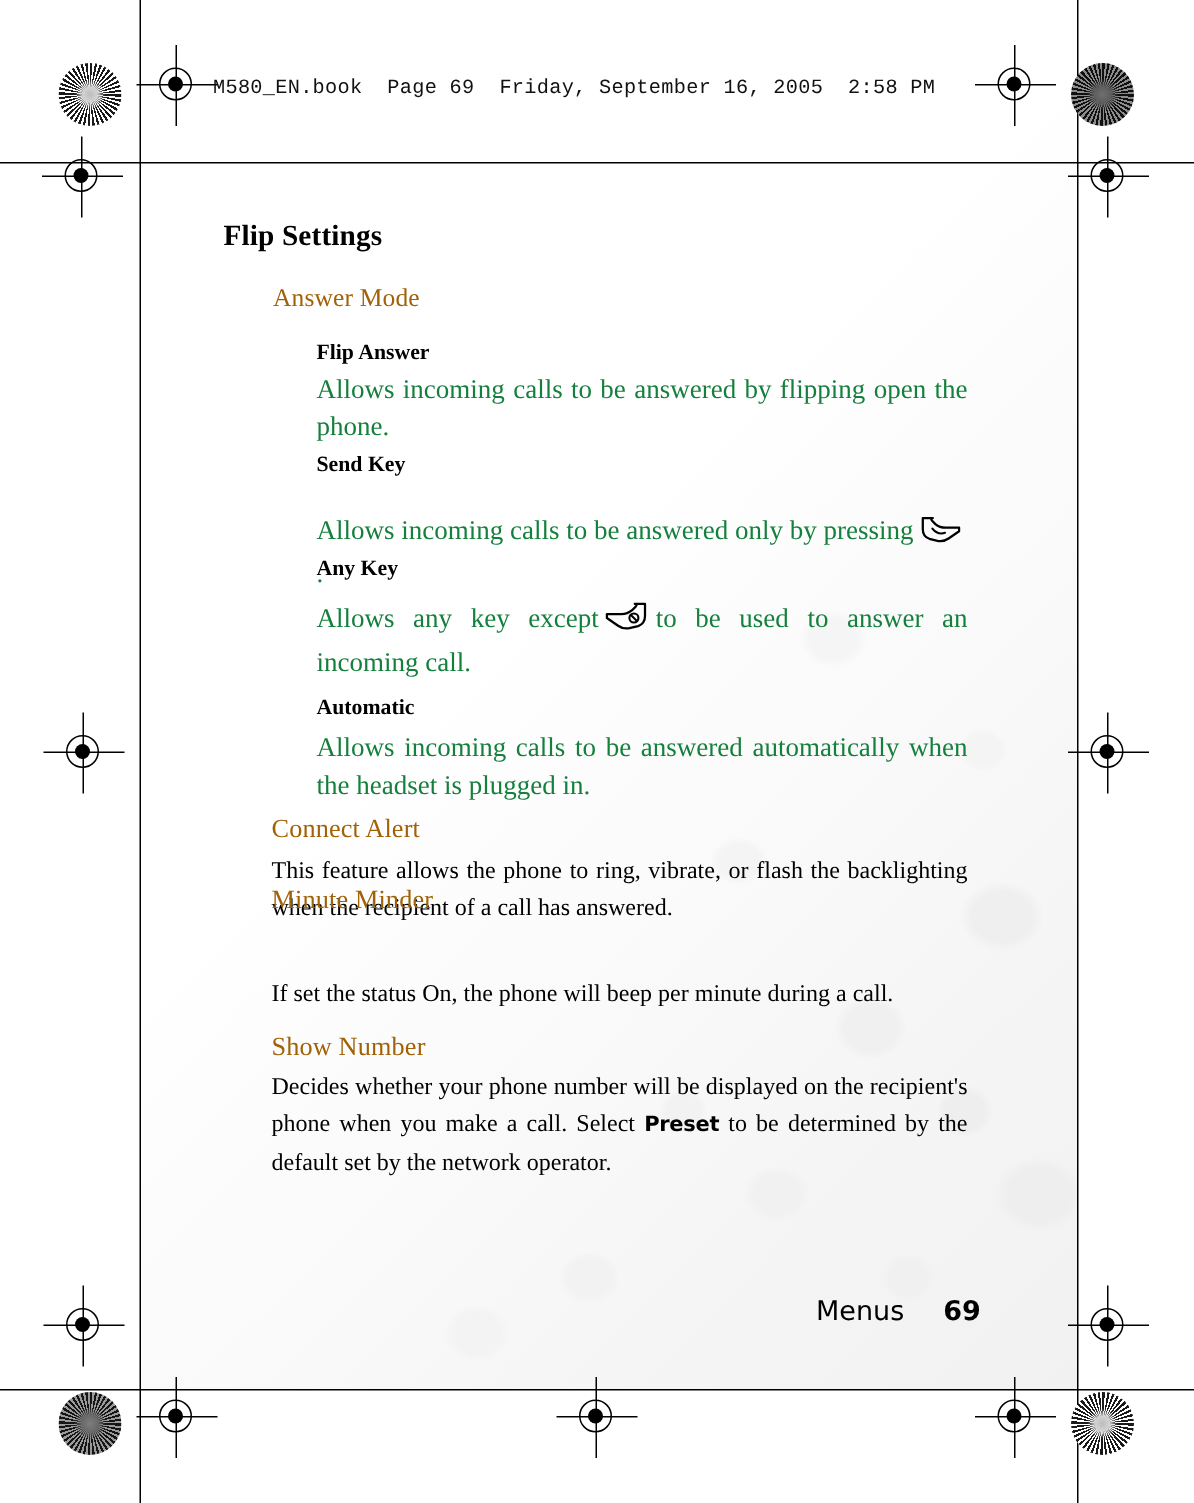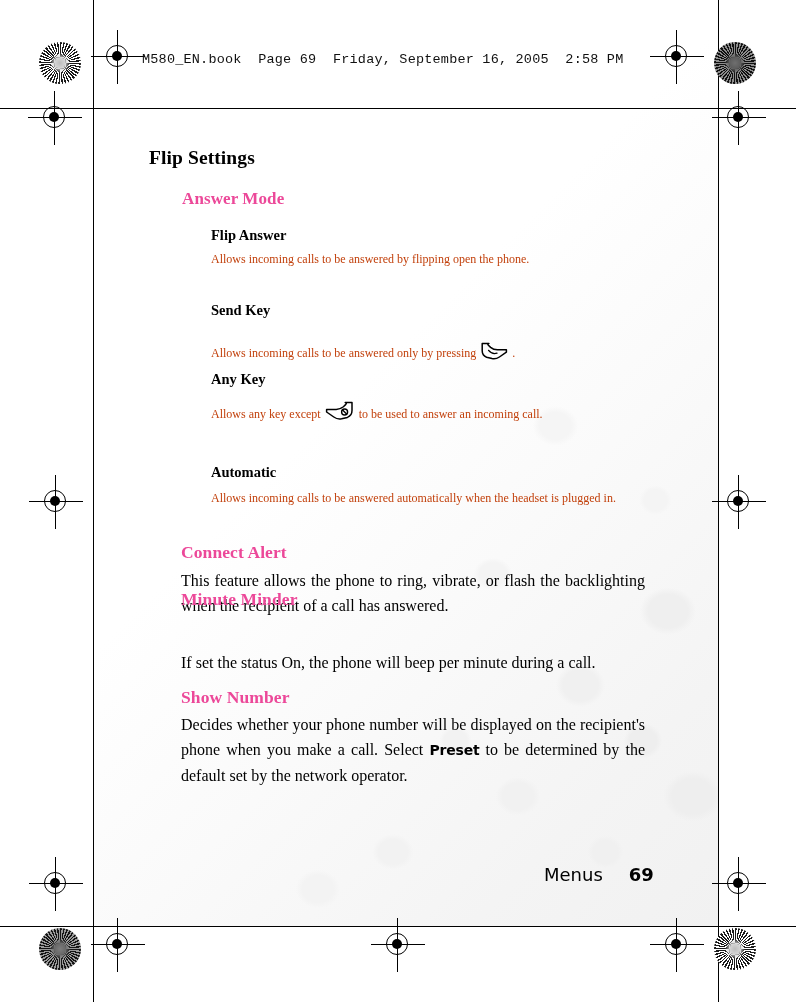--- a/index.html
+++ b/index.html
@@ -141,40 +141,40 @@
     font-size: 19.5px;
     font-weight: bold;
     color: #000;
     letter-spacing: 0.1px;
   }
 
   .h2 {
     position: absolute;
     left: 182px;
     font-size: 17px;
-    font-weight: bold;
-    color: #ec4899;
+    font-weight: normal;
+    color: #a16207;
     letter-spacing: 0.1px;
   }
 
   .h3 {
     position: absolute;
     left: 211px;
     font-size: 14.5px;
     font-weight: bold;
     color: #000;
   }
 
   .body-ind {
     position: absolute;
     left: 211px;
     width: 434px;
-    font-size: 12px;
+    font-size: 18px;
     line-height: 25px;
-    color: #c2410c;
+    color: #15803d;
     text-align: justify;
     text-justify: inter-word;
   }
   .body-ind.lastline-flow { text-align-last: left; }
 
   .body-out {
     position: absolute;
     left: 181px;
     width: 464px;
     font-size: 16px;

